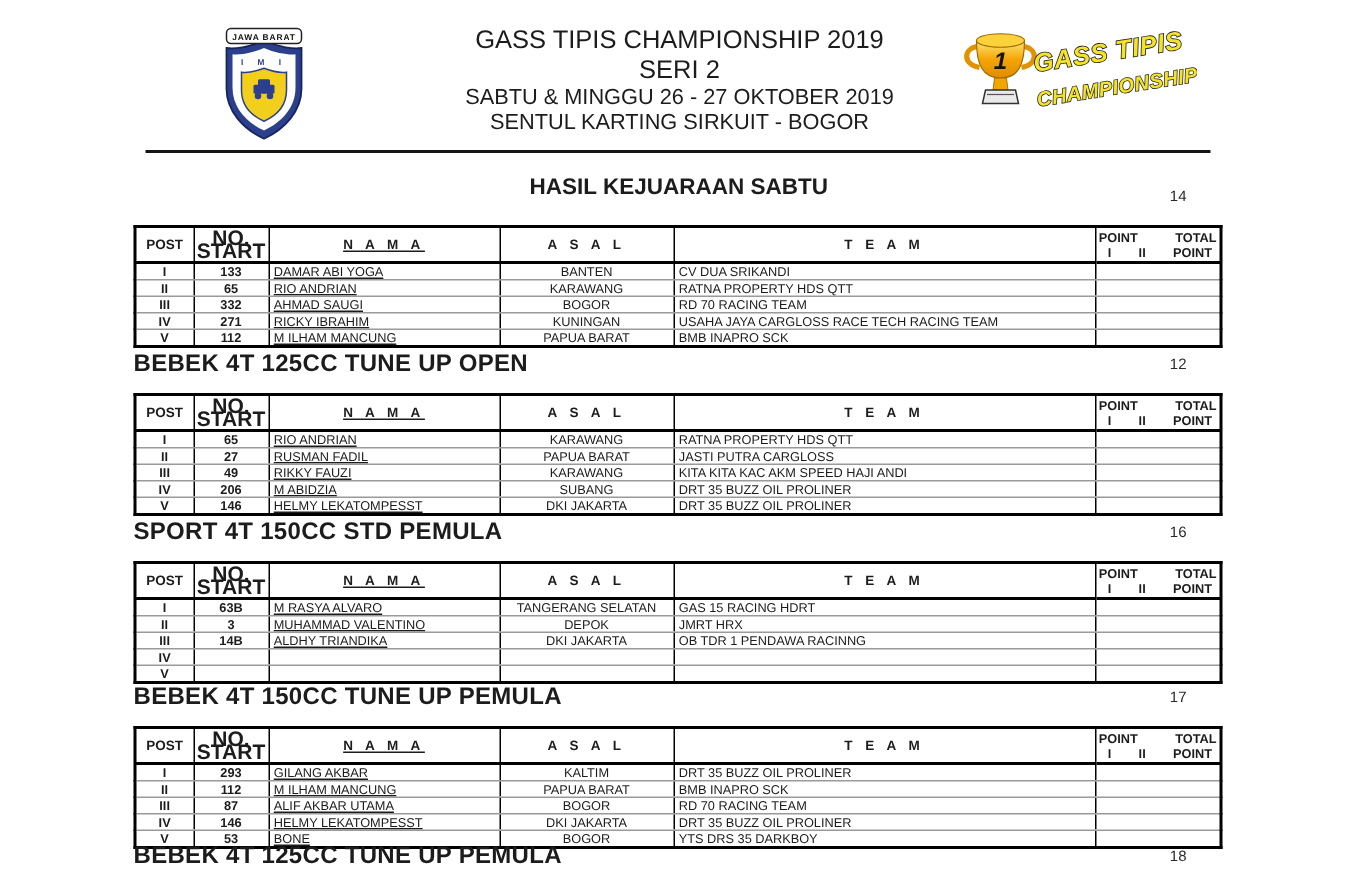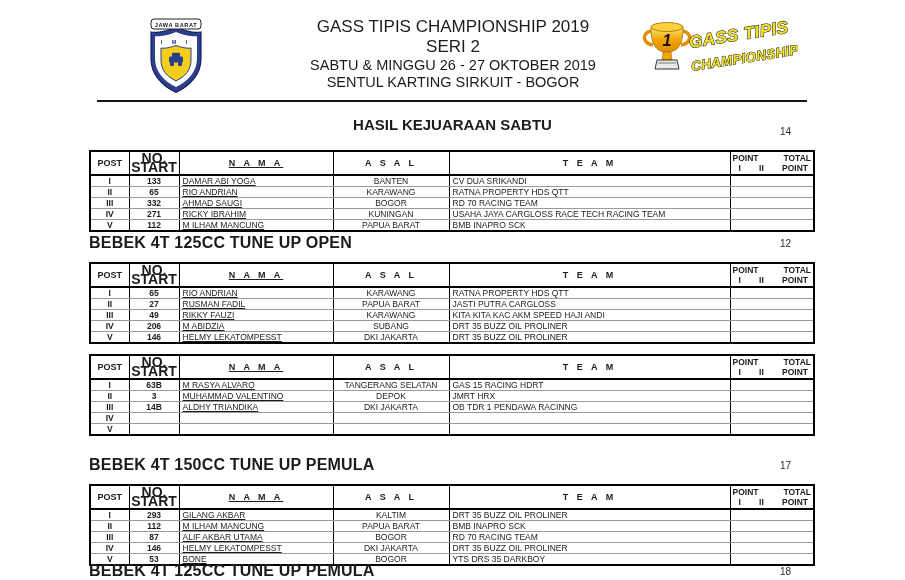--- a/index.html
+++ b/index.html
@@ -236,20 +236,21 @@
               <td class="c-no">146</td>
               <td class="c-nama">HELMY LEKATOMPESST</td>
               <td class="c-asal">DKI JAKARTA</td>
               <td class="c-team">DRT 35 BUZZ OIL PROLINER</td>
               <td class="c-pts"></td>
             </tr>
           </tbody>
         </table>
       </div>
       <div class="section sec3">
+        <div class="sec-head"><h2 class="sec-title">SPORT 4T 150CC STD PEMULA</h2><span class="pagenum">16</span></div>
         <table class="results">
           <thead>
             <tr>
               <th class="c-post">POST</th>
               <th class="c-no">
                 <div class="noline">NO.</div>
                 <div class="noline">START</div>
               </th>
               <th class="c-nama sp">N A M A</th>
               <th class="c-asal sp">A S A L</th>

